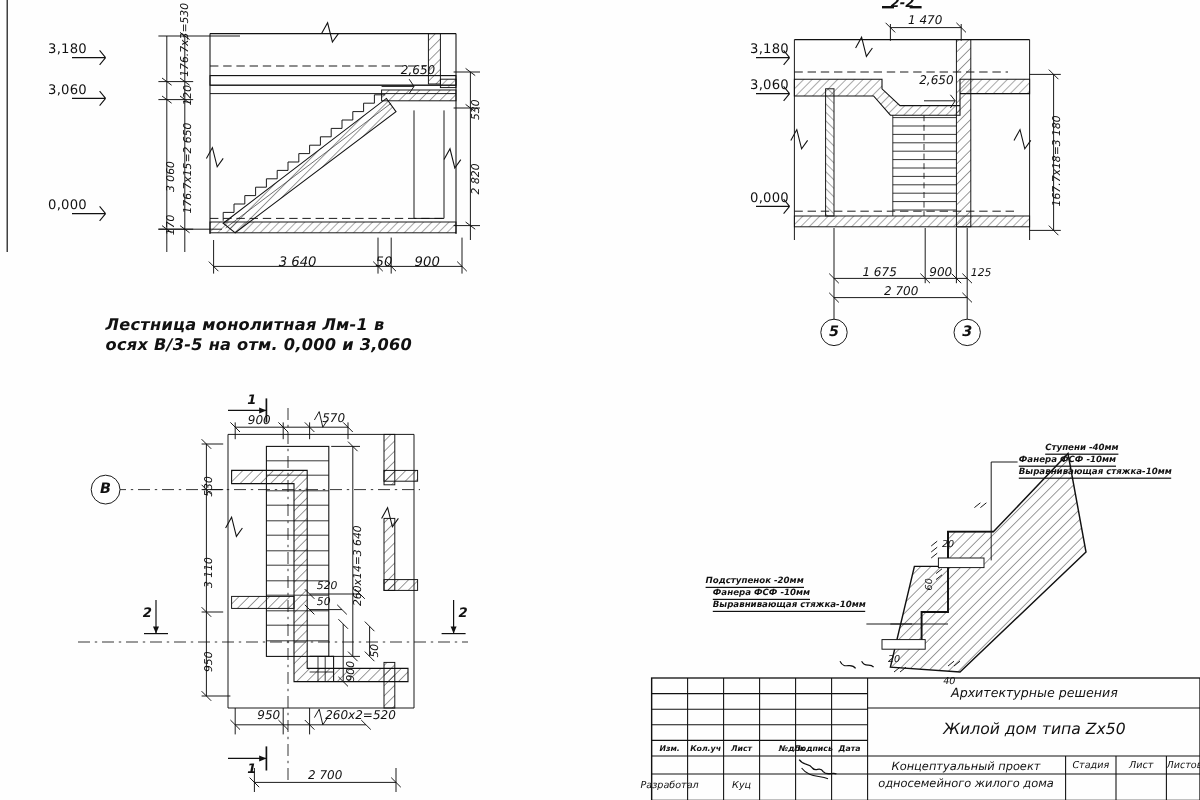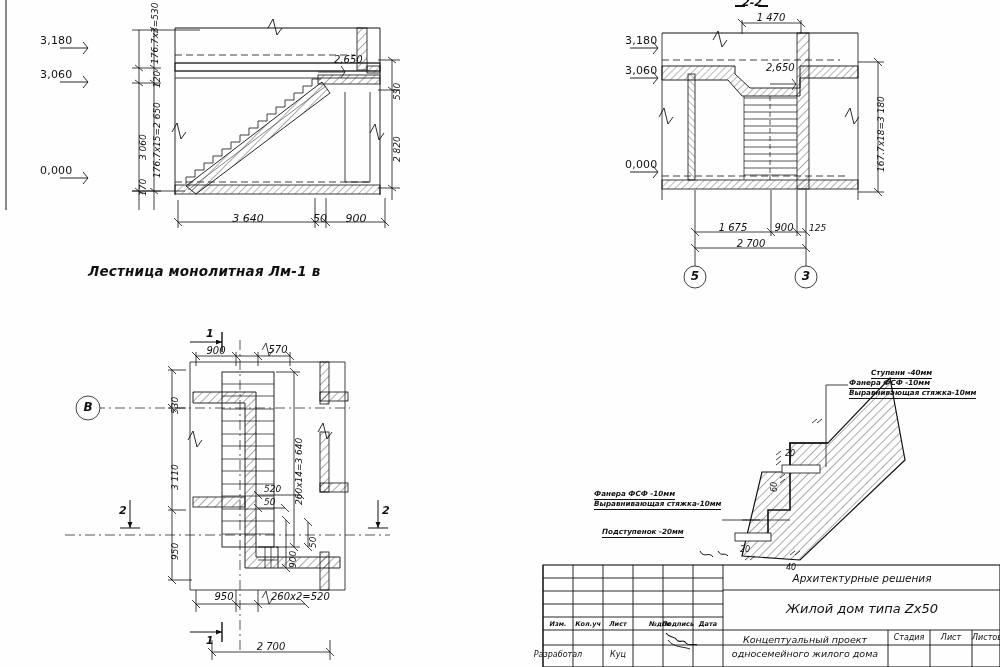--- a/index.html
+++ b/index.html
@@ -365,20 +365,21 @@
 <div class="txt dim" style="left:334px;top:54px;font-size:10px;">2,650</div>
 
 <div class="txt dimv" style="left:392px;top:100px;">530</div>
 <div class="txt dimv" style="left:392px;top:162px;">2 820</div>
 
 <div class="txt dim ctr" style="left:248px;top:212px;font-size:11px;">3 640</div>
 <div class="txt dim ctr" style="left:320px;top:212px;font-size:11px;">50</div>
 <div class="txt dim ctr" style="left:356px;top:212px;font-size:11px;">900</div>
 
 <div class="txt ttl" style="left:88px;top:263px;">Лестница монолитная Лм-1 в</div>
+<div class="txt ttl" style="left:88px;top:280px;">осях В/3-5 на отм. 0,000 и 3,060</div>
 
 <div class="txt secmark ctr" style="left:752px;top:-4px;">2-2</div>
 
 <div class="txt lvl" style="left:625px;top:34px;">3,180</div>
 <div class="txt lvl" style="left:625px;top:64px;">3,060</div>
 <div class="txt lvl" style="left:625px;top:158px;">0,000</div>
 
 <div class="txt dim ctr" style="left:771px;top:12px;font-size:10px;">1 470</div>
 <div class="txt dim" style="left:766px;top:62px;font-size:10px;">2,650</div>
 <div class="txt dimv" style="left:876px;top:172px;">167.7x18=3 180</div>
@@ -414,21 +415,21 @@
 
 <div class="txt dim ctr" style="left:224px;top:591px;font-size:10px;">950</div>
 <div class="txt dim" style="left:271px;top:591px;font-size:10px;">260x2=520</div>
 <div class="txt dim ctr" style="left:271px;top:641px;font-size:10px;">2 700</div>
 
 
 <div class="txt note" style="left:871px;top:368px;">Ступени -40мм</div>
 <div class="txt note" style="left:849px;top:378px;">Фанера ФСФ -10мм</div>
 <div class="txt note" style="left:849px;top:388px;">Выравнивающая стяжка-10мм</div>
 
-<div class="txt note" style="left:602px;top:479px;margin-top:48px;">Подступенок -20мм</div>
+<div class="txt note" style="left:588px;top:479px;">Подступенок -20мм</div>
 <div class="txt note" style="left:594px;top:489px;">Фанера ФСФ -10мм</div>
 <div class="txt note" style="left:594px;top:499px;">Выравнивающая стяжка-10мм</div>
 
 <div class="txt dim" style="left:785px;top:449px;font-size:8px;">20</div>
 <div class="txt dimv" style="left:770px;top:492px;font-size:8px;">60</div>
 <div class="txt dim" style="left:740px;top:545px;font-size:8px;">20</div>
 <div class="txt dim" style="left:786px;top:563px;font-size:8px;">40</div>
 
 <div class="txt tbhdr ctr" style="left:558px;top:620px;">Изм.</div>
 <div class="txt tbhdr ctr" style="left:588px;top:620px;">Кол.уч</div>

